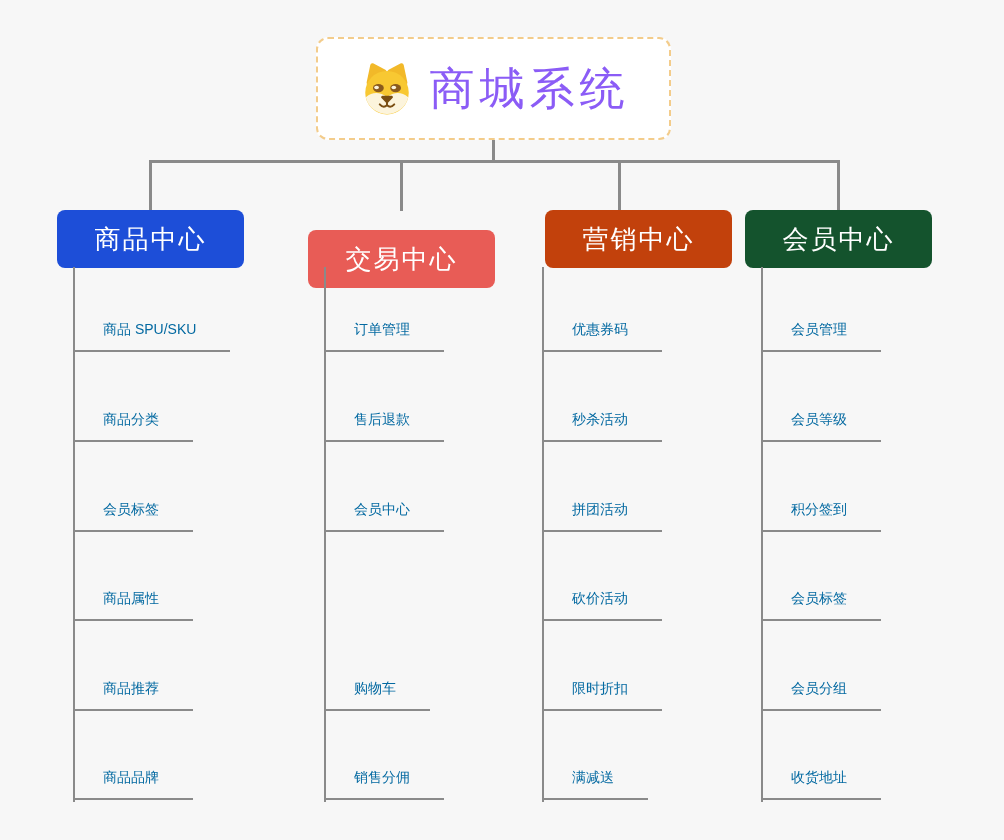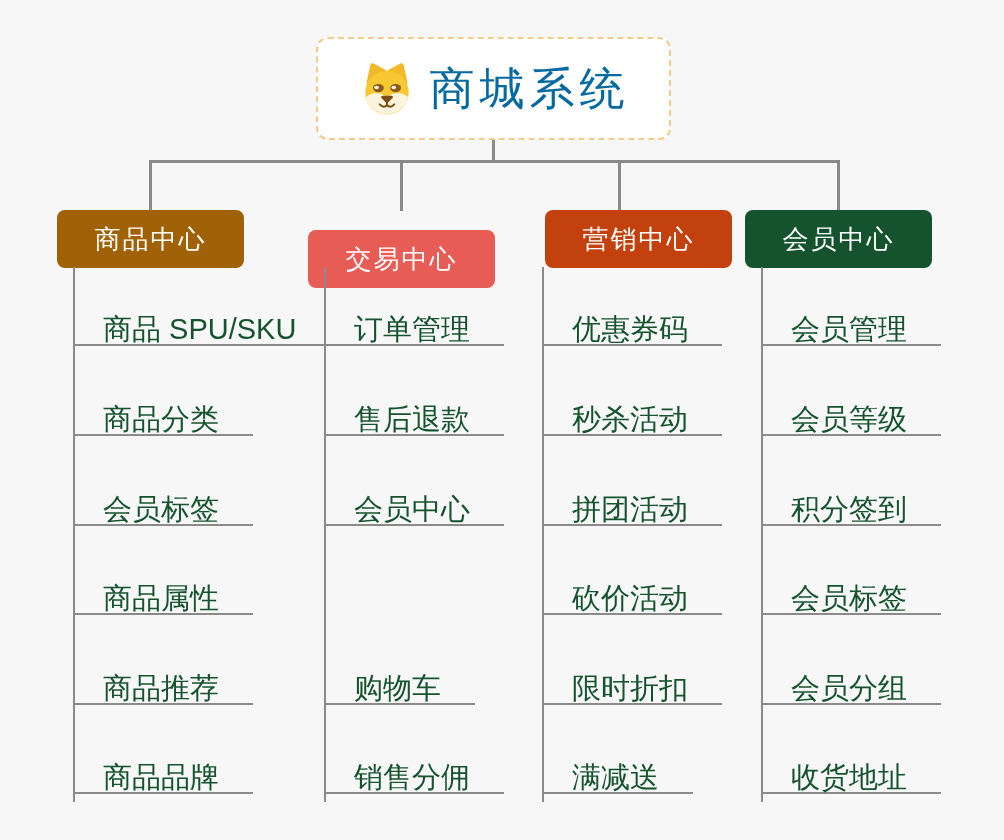--- a/index.html
+++ b/index.html
@@ -23,21 +23,21 @@
     border: 2px dashed #f3cc8b;
     border-radius: 12px;
     display: flex;
     align-items: center;
     justify-content: center;
     gap: 14px;
   }
   .root-title {
     font-size: 45px;
     letter-spacing: 5px;
-    color: #0369a1;
+    color: #8b5cf6;
     white-space: nowrap;
   }
   .doge { width: 58px; height: 58px; flex: 0 0 auto; }
 
   
   .line { position: absolute; background: #8a8a8a; }
   .root-stub   { left: 492px; top: 140px; width: 3px;  height: 22px; }
   .root-hline  { left: 149px; top: 160px; width: 691px; height: 3px; }
   .drop        { top: 160px; width: 3px; height: 51px; }
   .drop-1 { left: 149px; }
@@ -67,25 +67,25 @@
   }
   .trunk {
     position: absolute;
     left: 16px; top: 267px;
     width: 2px; height: 535px;
     background: #8a8a8a;
   }
   .leaf {
     position: absolute;
     left: 16px;
-    padding: 0 34px 0 30px;
+    padding: 0 34px 6px 30px;
     border-bottom: 2px solid #8a8a8a;
-    font-size: 29px;
+    font-size: 14px;
     line-height: 30px;
-    color: #14532d;
+    color: #0369a1;
     white-space: nowrap;
     cursor: default;
   }
   .leaf-r1 { top: 314px; }
   .leaf-r2 { top: 404px; }
   .leaf-r3 { top: 494px; }
   .leaf-r4 { top: 583px; }
   .leaf-r5 { top: 673px; }
   .leaf-r6 { top: 762px; }
 </style>
@@ -111,21 +111,21 @@
   </div>
 
   <div class="line root-stub"></div>
   <div class="line root-hline"></div>
   <div class="line drop drop-1"></div>
   <div class="line drop drop-2"></div>
   <div class="line drop drop-3"></div>
   <div class="line drop drop-4"></div>
 
   <div class="column col-1">
-    <div class="branch-box" style="background: #a16207;">商品中心</div>
+    <div class="branch-box" style="background: #1d4ed8;">商品中心</div>
     <div class="trunk"></div>
     <div class="leaf leaf-r1">商品 SPU/SKU</div>
     <div class="leaf leaf-r2">商品分类</div>
     <div class="leaf leaf-r3">会员标签</div>
     <div class="leaf leaf-r4">商品属性</div>
     <div class="leaf leaf-r5">商品推荐</div>
     <div class="leaf leaf-r6">商品品牌</div>
   </div>
 
   <div class="column col-2">

